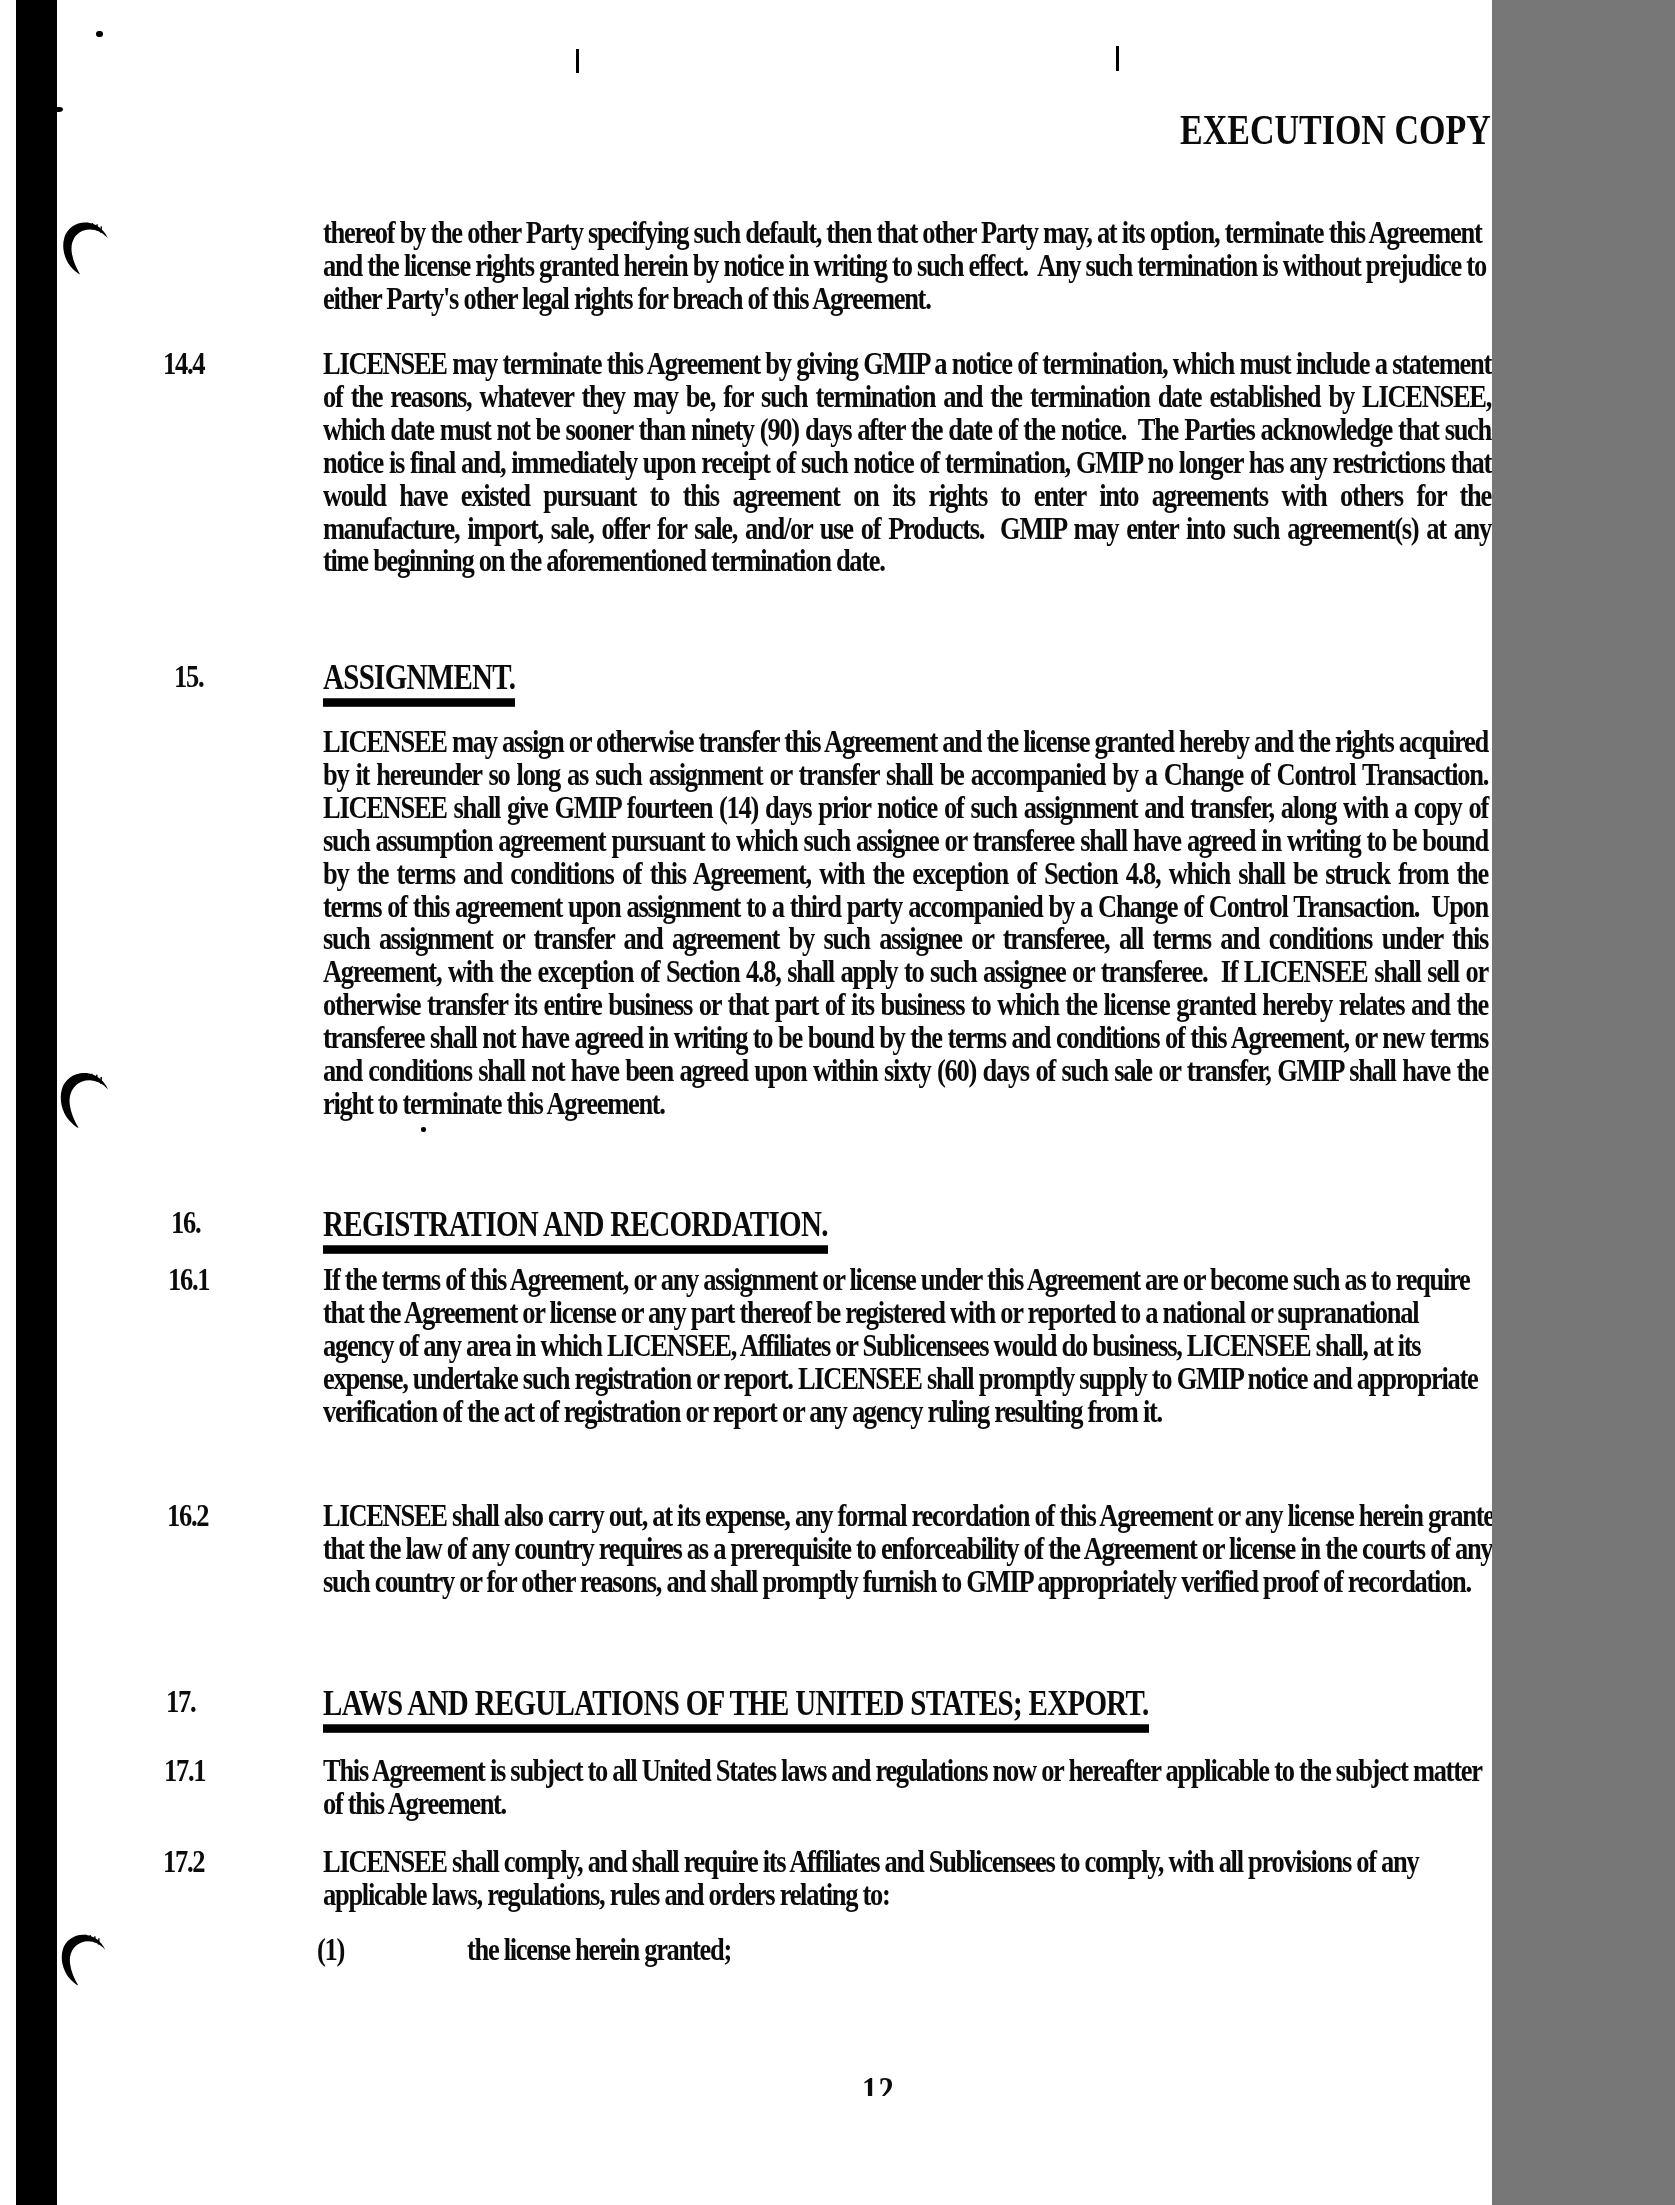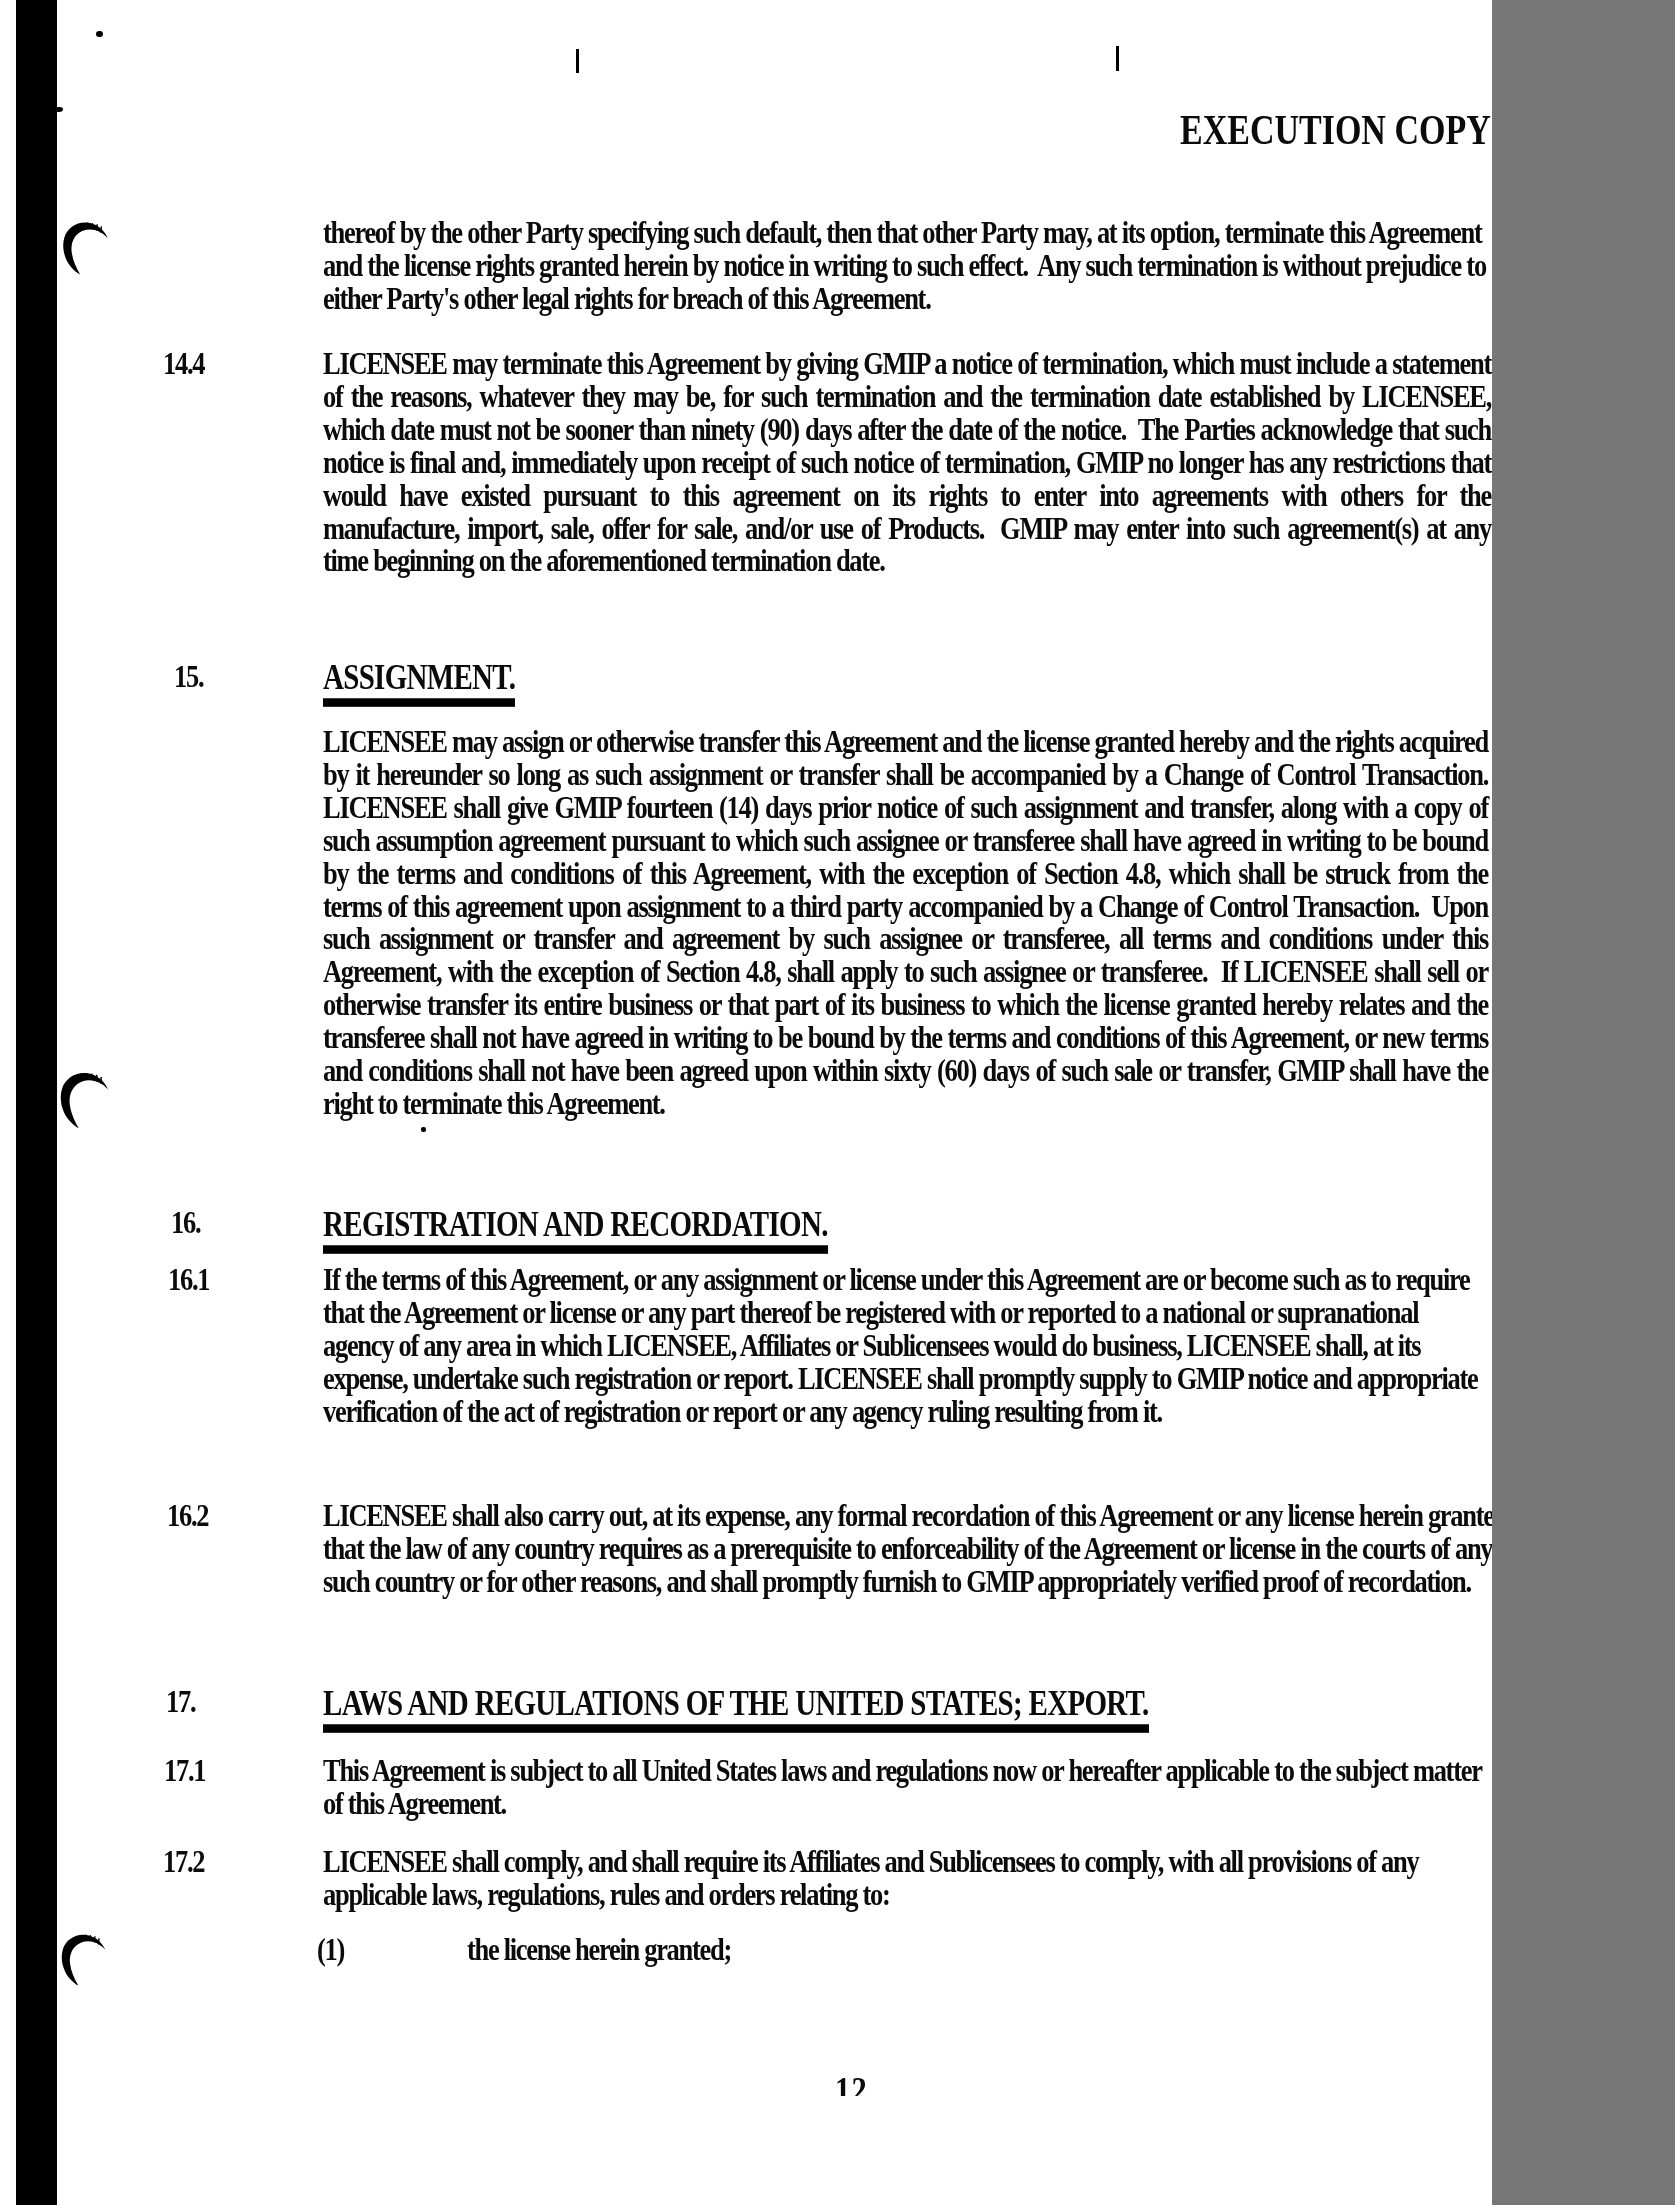--- a/index.html
+++ b/index.html
@@ -53,23 +53,24 @@
     position:absolute;
     left:16px;top:0;
     width:41px;height:2205px;
     background:#000;
   }
   .speck{position:absolute;background:#000;border-radius:45%;}
   .tick{position:absolute;background:#000;}
   .crescent{position:absolute;}
   .pageno-clip{
     position:absolute;
-    left:835px;top:2072px;
+    left:789px;top:2072px;
     width:106px;height:24px;
     overflow:hidden;
+    text-align:right;
   }
   .pageno{
     font-size:30.5px;
     line-height:30.5px;
     font-weight:700;
     transform:scaleY(1.2);
     transform-origin:0 0;
     letter-spacing:1.3px;
   }
 </style>

